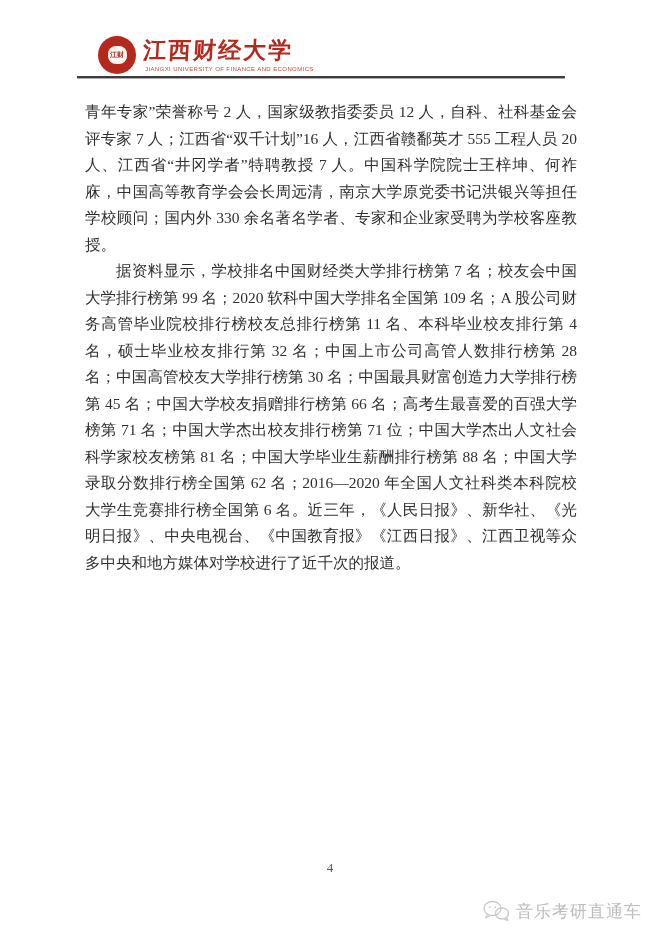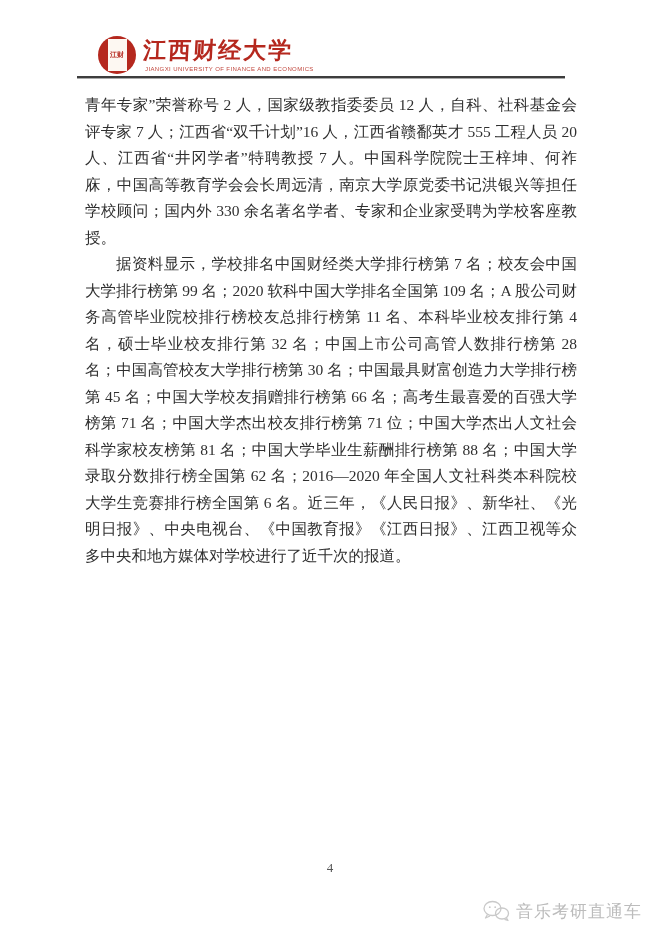--- a/index.html
+++ b/index.html
@@ -18,21 +18,21 @@
 
   
   .header { position: absolute; top: 36px; left: 98px; display: flex; align-items: flex-start; }
   .seal {
     width: 38px; height: 38px; border-radius: 50%;
     background: #b5281e;
     display: flex; align-items: center; justify-content: center;
     flex: 0 0 auto;
   }
   .seal-inner {
-    width: 19px; height: 32px; background: #fdf8f2; border-radius: 0;
+    width: 19px; height: 18px; background: #fdf8f2; border-radius: 8px;
     color: #b5281e; font-size: 7px; line-height: 9px; font-weight: bold;
     display: flex; align-items: center; justify-content: center;
     text-align: right; overflow: hidden; letter-spacing: 0;
   }
   .name-block { margin-left: 7px; padding-top: 2px; }
   .uni-name {
     color: #b5281e; font-size: 23px; font-weight: bold;
     letter-spacing: 2px; line-height: 26px;
     font-family: "Liberation Serif", "DejaVu Serif", serif;
     transform: skewX(-3deg);
@@ -43,21 +43,21 @@
     font-family: "Liberation Sans", "DejaVu Sans", sans-serif;
     white-space: nowrap;
   }
   .header-rule {
     position: absolute; top: 76px; left: 77px; width: 488px; height: 3px;
     background: linear-gradient(to bottom, #3d3d3d 0 60%, #a9a9a9 60% 100%);
   }
 
   
   .doc-body {
-    position: absolute; top: 92px; left: 85px; width: 492px;
+    position: absolute; top: 99px; left: 85px; width: 492px;
     font-size: 15.5px; line-height: 26.5px; color: #2f2f2f;
     text-align: justify; text-justify: inter-ideograph;
   }
   .para { margin: 0; }
   .para.indent { text-indent: 2em; }
 
   
   .page-number {
     position: absolute; top: 860px; left: 0; right: 0;
     text-align: center; font-size: 13px; color: #555;

